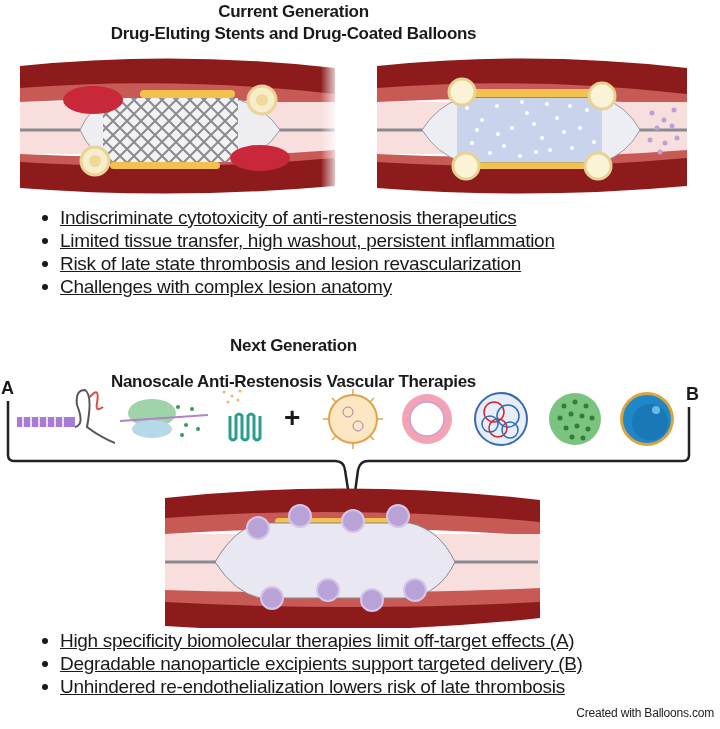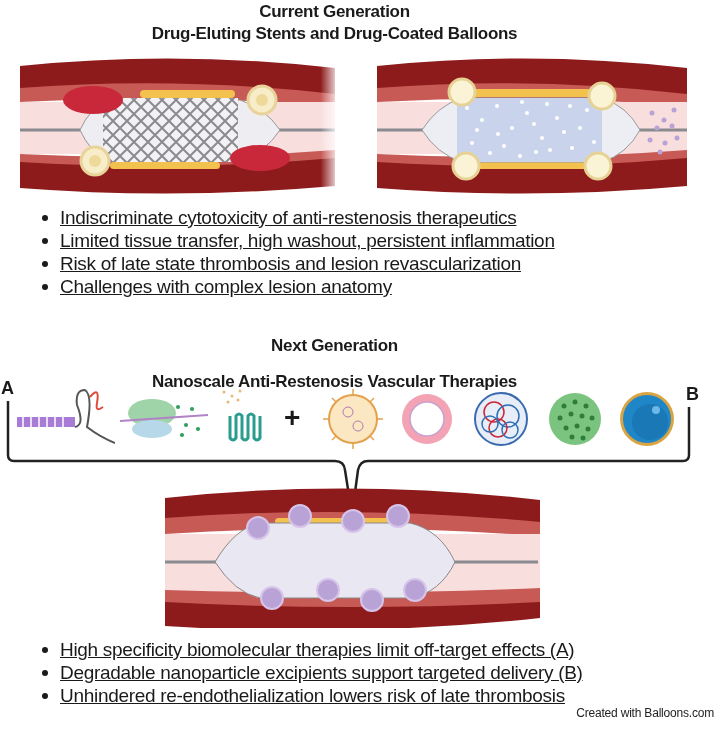--- a/index.html
+++ b/index.html
@@ -1,17 +1,17 @@
 <!DOCTYPE html>
 <html><head>
 <meta charset="utf-8">
 <style>
   html,body{margin:0;padding:0;background:#fff;}
   body{width:720px;height:729px;position:relative;overflow:hidden;font-family:"Liberation Sans",sans-serif;color:#1a1a1a;}
-  .title{position:absolute;left:0;width:587px;text-align:center;font-weight:bold;font-size:17px;line-height:20px;letter-spacing:-0.3px;margin-left:41px;}
+  .title{position:absolute;left:0;width:587px;text-align:center;font-weight:bold;font-size:17px;line-height:20px;letter-spacing:-0.3px;}
   .bullets{position:absolute;margin:0;padding:0;list-style:none;font-size:19px;line-height:23px;letter-spacing:-0.3px;text-decoration:underline;}
   .bullets li{position:relative;padding-left:22px;}
   .bullets li::before{content:"";position:absolute;left:4px;top:9px;width:6px;height:6px;border-radius:50%;background:#1a1a1a;}
   .abs{position:absolute;}
   .label{font-weight:bold;font-size:18px;}
   .credit{position:absolute;right:6px;top:706px;font-size:12px;color:#222;letter-spacing:-0.2px;}
 </style>
 </head>
 <body>
 
@@ -227,19 +227,19 @@
       <circle cx="140" cy="38" r="11"></circle>
       <circle cx="193" cy="43" r="11"></circle>
       <circle cx="238" cy="38" r="11"></circle>
     <circle cx="112" cy="120" r="11"></circle>
       <circle cx="168" cy="112" r="11"></circle>
       <circle cx="212" cy="122" r="11"></circle>
       <circle cx="255" cy="112" r="11"></circle>
   </g>
 </svg>
 
-<ul class="bullets" style="left:38px;top:629px;margin-top:9px;">
+<ul class="bullets" style="left:38px;top:629px;">
   <li>High specificity biomolecular therapies limit off-target effects (A)</li>
   <li>Degradable nanoparticle excipients support targeted delivery (B)</li>
   <li>Unhindered re-endothelialization lowers risk of late thrombosis</li>
 </ul>
 
 <div class="credit">Created with Balloons.com</div>
 
 </body></html>

